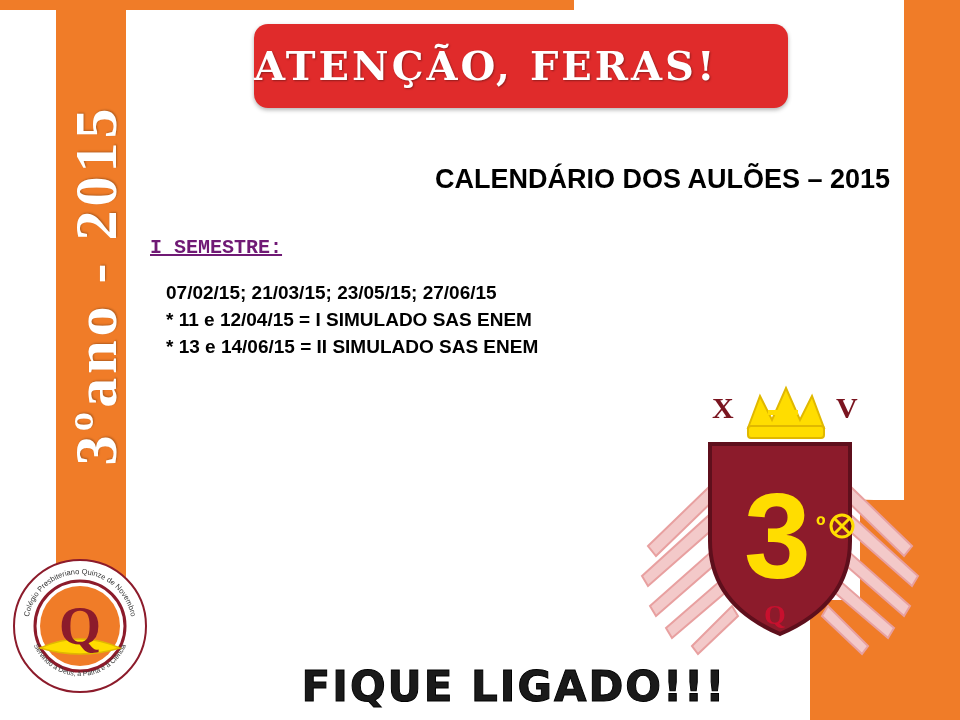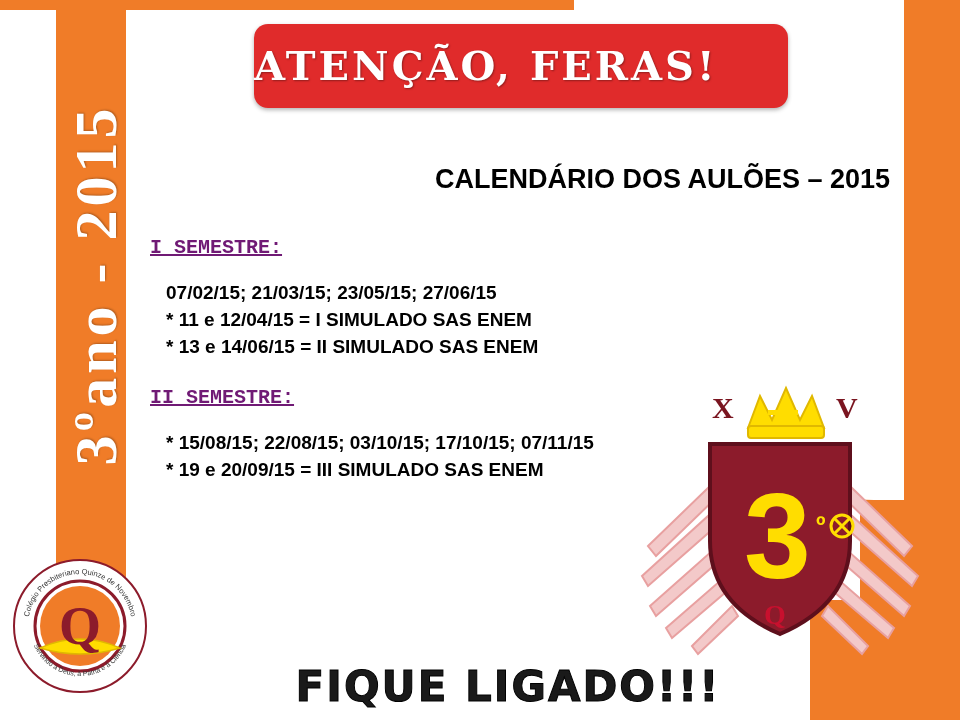--- a/index.html
+++ b/index.html
@@ -177,21 +177,21 @@
   .spacer-line {
     height: 14px;
   }
   .block2 {
     margin-top: 2px;
   }
 
   
   .fique {
     position: absolute;
-    left: 228px;
+    left: 234px;
     top: 662px;
     width: 560px;
     text-align: center;
     font-family: "DejaVu Sans", sans-serif;
     font-weight: bold;
     font-size: 42px;
     letter-spacing: 2px;
     color: #1a1a1a;
     z-index: 7;
     -webkit-text-stroke: 1px #000;
@@ -244,28 +244,20 @@
     <div>
       <div class="sem-head">I SEMESTRE:</div>
       <div class="spacer-line"></div>
       <div class="sem-lines">
         <div class="sem-line">07/02/15;  21/03/15;  23/05/15;  27/06/15</div>
         <div class="sem-line">* 11 e 12/04/15 = I SIMULADO SAS ENEM</div>
         <div class="sem-line">* 13 e 14/06/15 = II SIMULADO SAS ENEM</div>
       </div>
     </div>
 
-    <div class="block2">
-      <div class="sem-head">II SEMESTRE:</div>
-      <div class="spacer-line"></div>
-      <div class="sem-lines">
-        <div class="sem-line">* 15/08/15; 22/08/15; 03/10/15; 17/10/15; 07/11/15</div>
-        <div class="sem-line">* 19 e 20/09/15 = III SIMULADO SAS ENEM</div>
-      </div>
-    </div>
 
   </div>
 
   <div class="crest">
     <svg width="280" height="290" viewBox="0 0 280 290">
 
       <g stroke="#E8A0A0" stroke-width="2" fill="#F3C9C9">
         <polygon points="8,180 70,120 78,130 16,190"></polygon>
         <polygon points="2,210 68,150 74,162 8,220"></polygon>
         <polygon points="10,240 72,185 78,196 16,250"></polygon>

